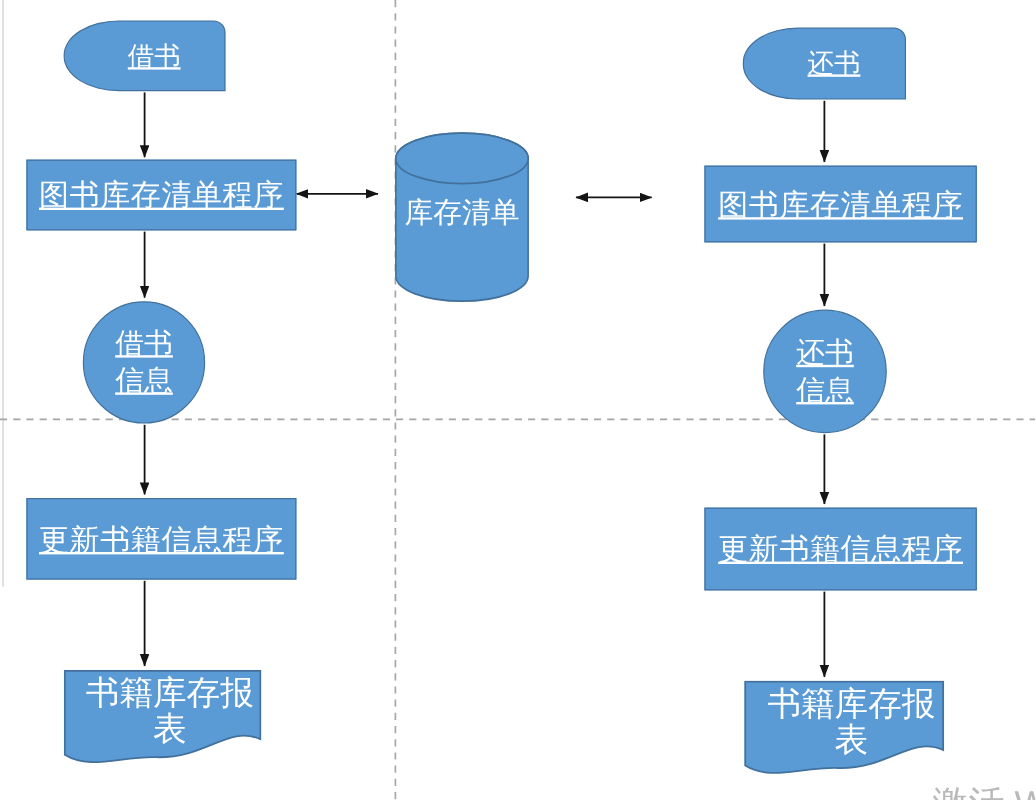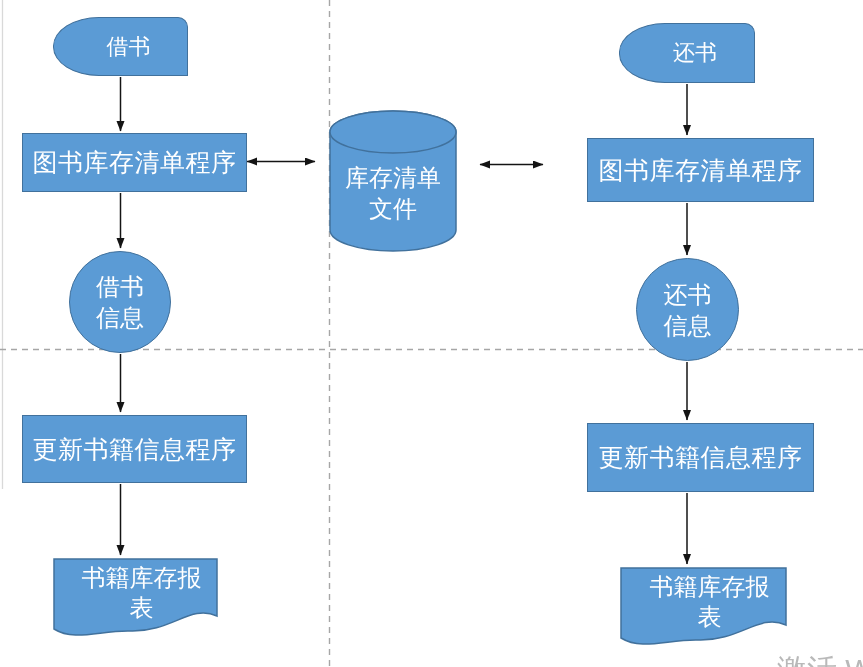--- a/index.html
+++ b/index.html
@@ -24,42 +24,43 @@
   .edge{stroke:var(--edge-line-color);stroke-width:1.3;fill:none;}
   #ah path{fill:var(--arrow-color);}
 
   .shape{
     position:absolute;box-sizing:border-box;
     background:var(--shape-fill);
     border:1.5px solid var(--shape-border);
     color:var(--text-color);
     display:flex;align-items:center;justify-content:center;
     text-align:center;
+    text-decoration:underline;
   }
   .term{border-radius:46px 10px 0 46px / 29px 10px 0 29px;font-size:22px;padding-left:16px;}
   .rect{font-size:25px;letter-spacing:0.5px;margin-left:14px;}
   .circle{border-radius:50%;flex-direction:column;font-size:24px;line-height:31px;}
 
   .pos-bstart{left:53px;top:17px;width:135px;height:59px;}
   .pos-bprog{left:8px;top:133px;width:225px;height:59px;}
   .pos-binfo{left:69px;top:251px;width:102px;height:102px;}
   .pos-bupd{left:8px;top:415px;width:225px;height:68px;}
   .pos-rstart{left:619px;top:23px;width:136px;height:60px;}
   .pos-rprog{left:573px;top:138px;width:227px;height:64px;}
   .pos-rinfo{left:636px;top:258px;width:103px;height:103px;}
   .pos-rupd{left:573px;top:423px;width:227px;height:69px;}
 
   .doc{position:absolute;color:var(--text-color);}
   .pos-brep{left:53px;top:558px;width:165px;height:84px;}
   .pos-rrep{left:620px;top:567px;width:167px;height:84px;}
   .doc svg{position:absolute;left:0;top:0;width:100%;height:100%;}
   .doc path{fill:var(--shape-fill);stroke:var(--shape-border);stroke-width:1.5;}
-  .doc-text{position:relative;padding-top:5px;text-align:center;font-size:24px;line-height:30px;padding-left:12px;}
+  .doc-text{position:relative;padding-top:5px;text-align:center;font-size:28px;line-height:30px;padding-left:12px;}
 
-  .cyl{position:absolute;left:329px;top:110px;width:128px;height:143px;color:var(--text-color);}
+  .cyl{position:absolute;left:329px;top:110px;width:112px;height:143px;color:var(--text-color);}
   .cyl svg{position:absolute;left:0;top:0;width:100%;height:100%;overflow:visible;}
   .cyl path,.cyl ellipse{fill:var(--shape-fill);stroke:var(--shape-border);stroke-width:1.5;}
   .cyl-text{position:absolute;left:0;right:0;top:52px;text-align:center;font-size:24px;line-height:31px;}
 
   .watermark{
     position:absolute;left:777px;top:650px;white-space:nowrap;
     color:var(--watermark-color);font-size:30px;
   }
 </style>
 </head>
@@ -115,21 +116,20 @@
     </div>
   </div>
 
   <div class="cyl">
     <svg viewBox="0 0 128 143" preserveAspectRatio="none">
       <path d="M1 22 L1 120 A63 21 0 0 0 127 120 L127 22 A63 21 0 0 0 1 22 Z"></path>
       <ellipse cx="64" cy="22" rx="63" ry="21"></ellipse>
     </svg>
     <div class="cyl-text">
       <div>库存清单</div>
-      <div>文件</div>
     </div>
   </div>
 
   <div class="shape term pos-rstart">
     <span>还书</span>
   </div>
   <div class="shape rect pos-rprog">
     <span>图书库存清单程序</span>
   </div>
   <div class="shape circle pos-rinfo">

